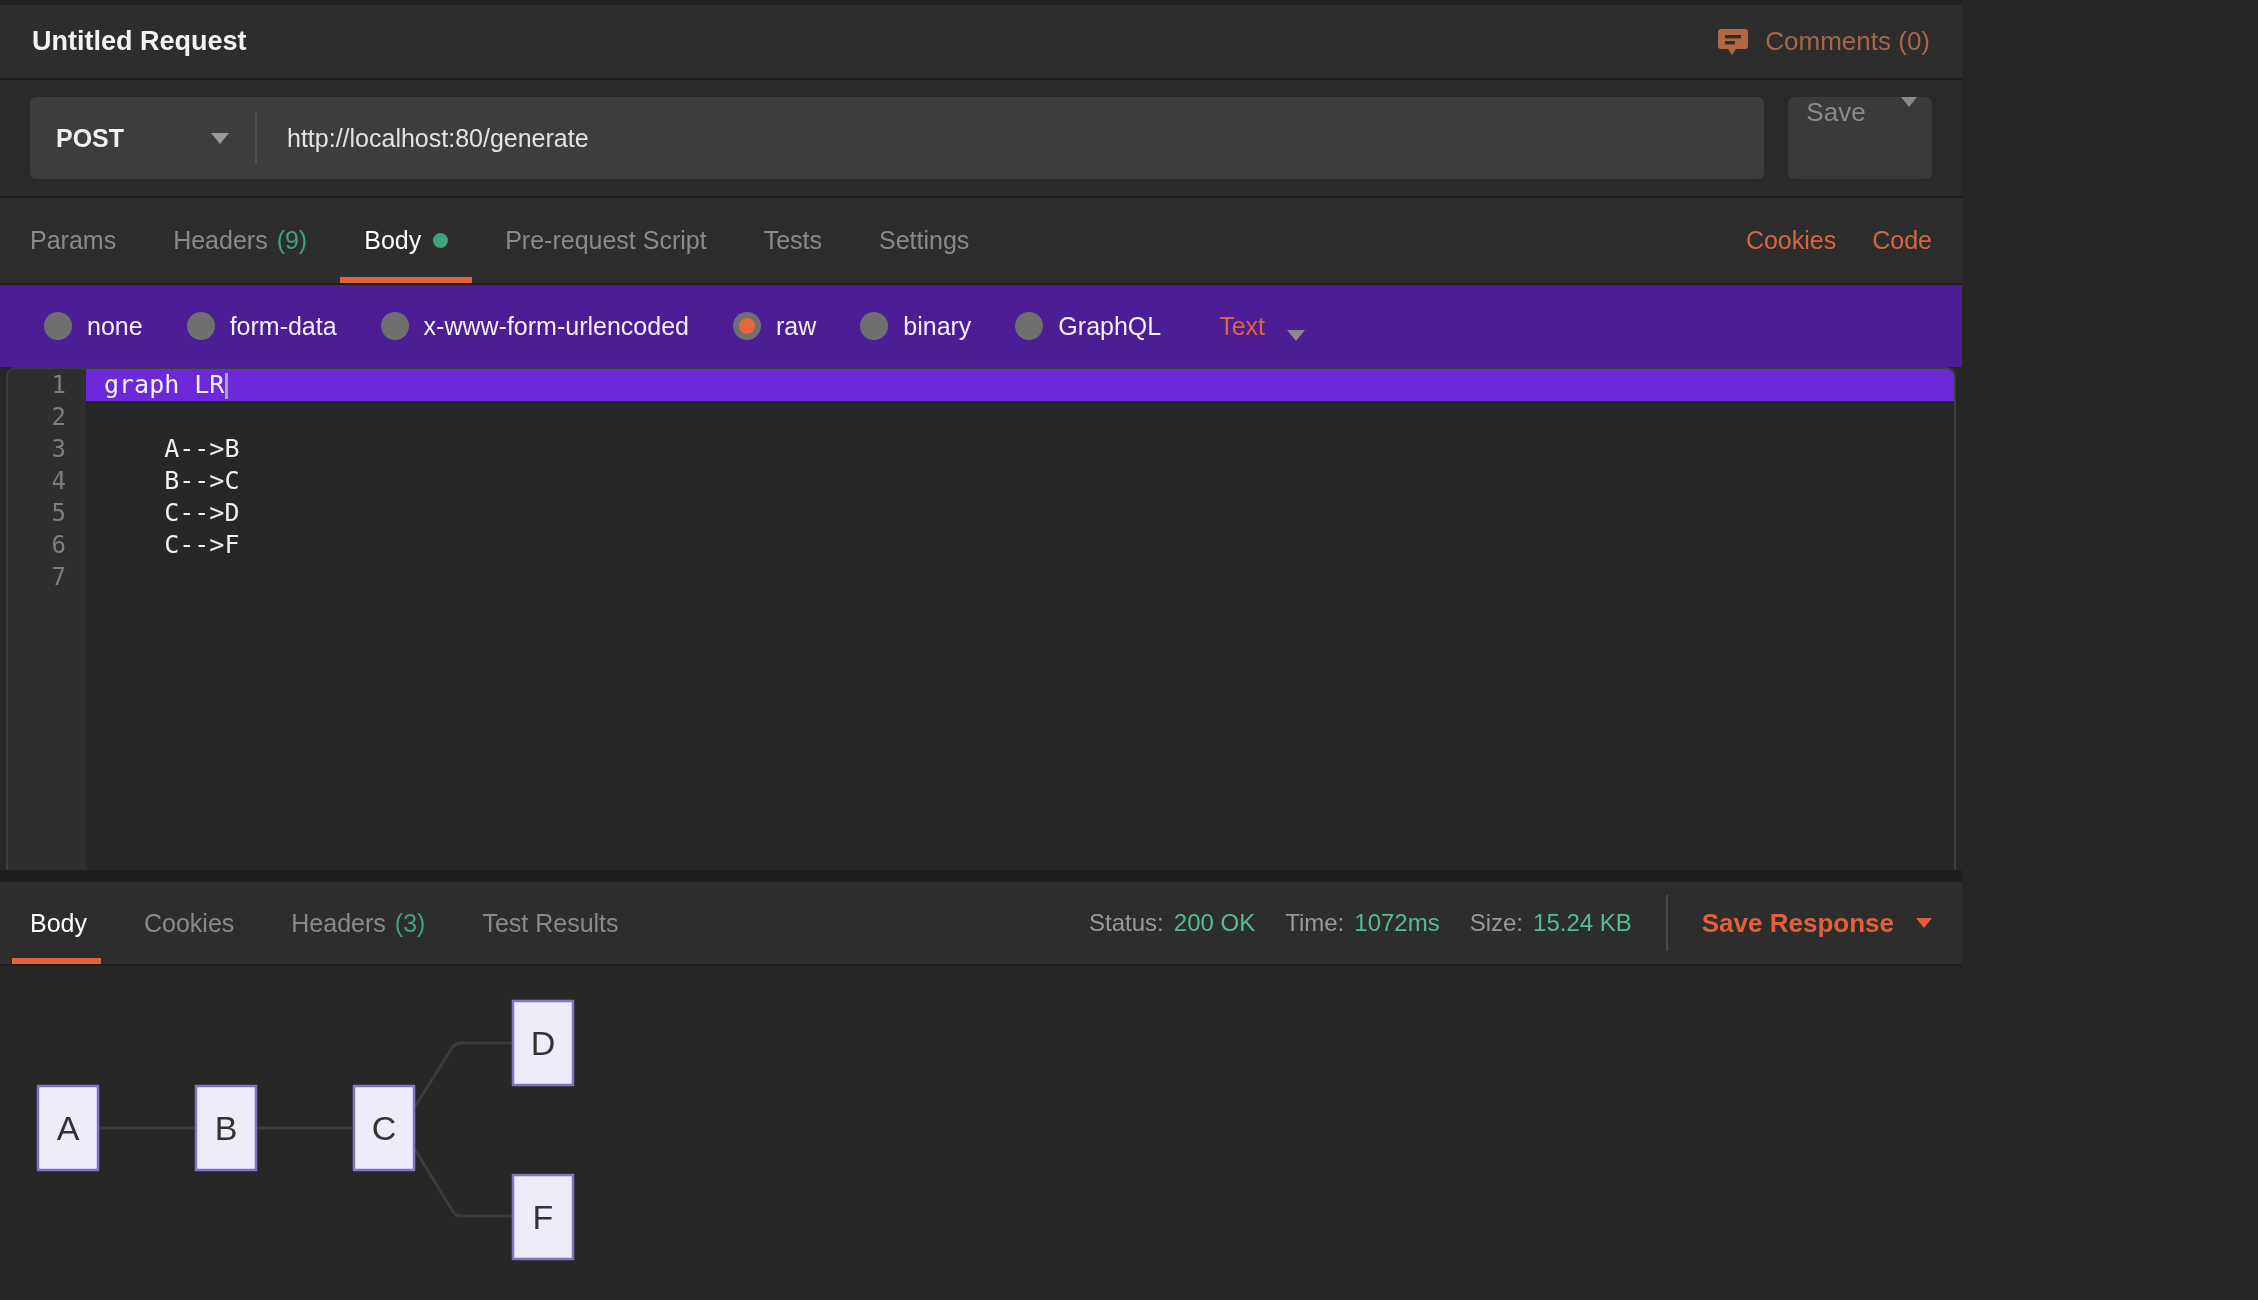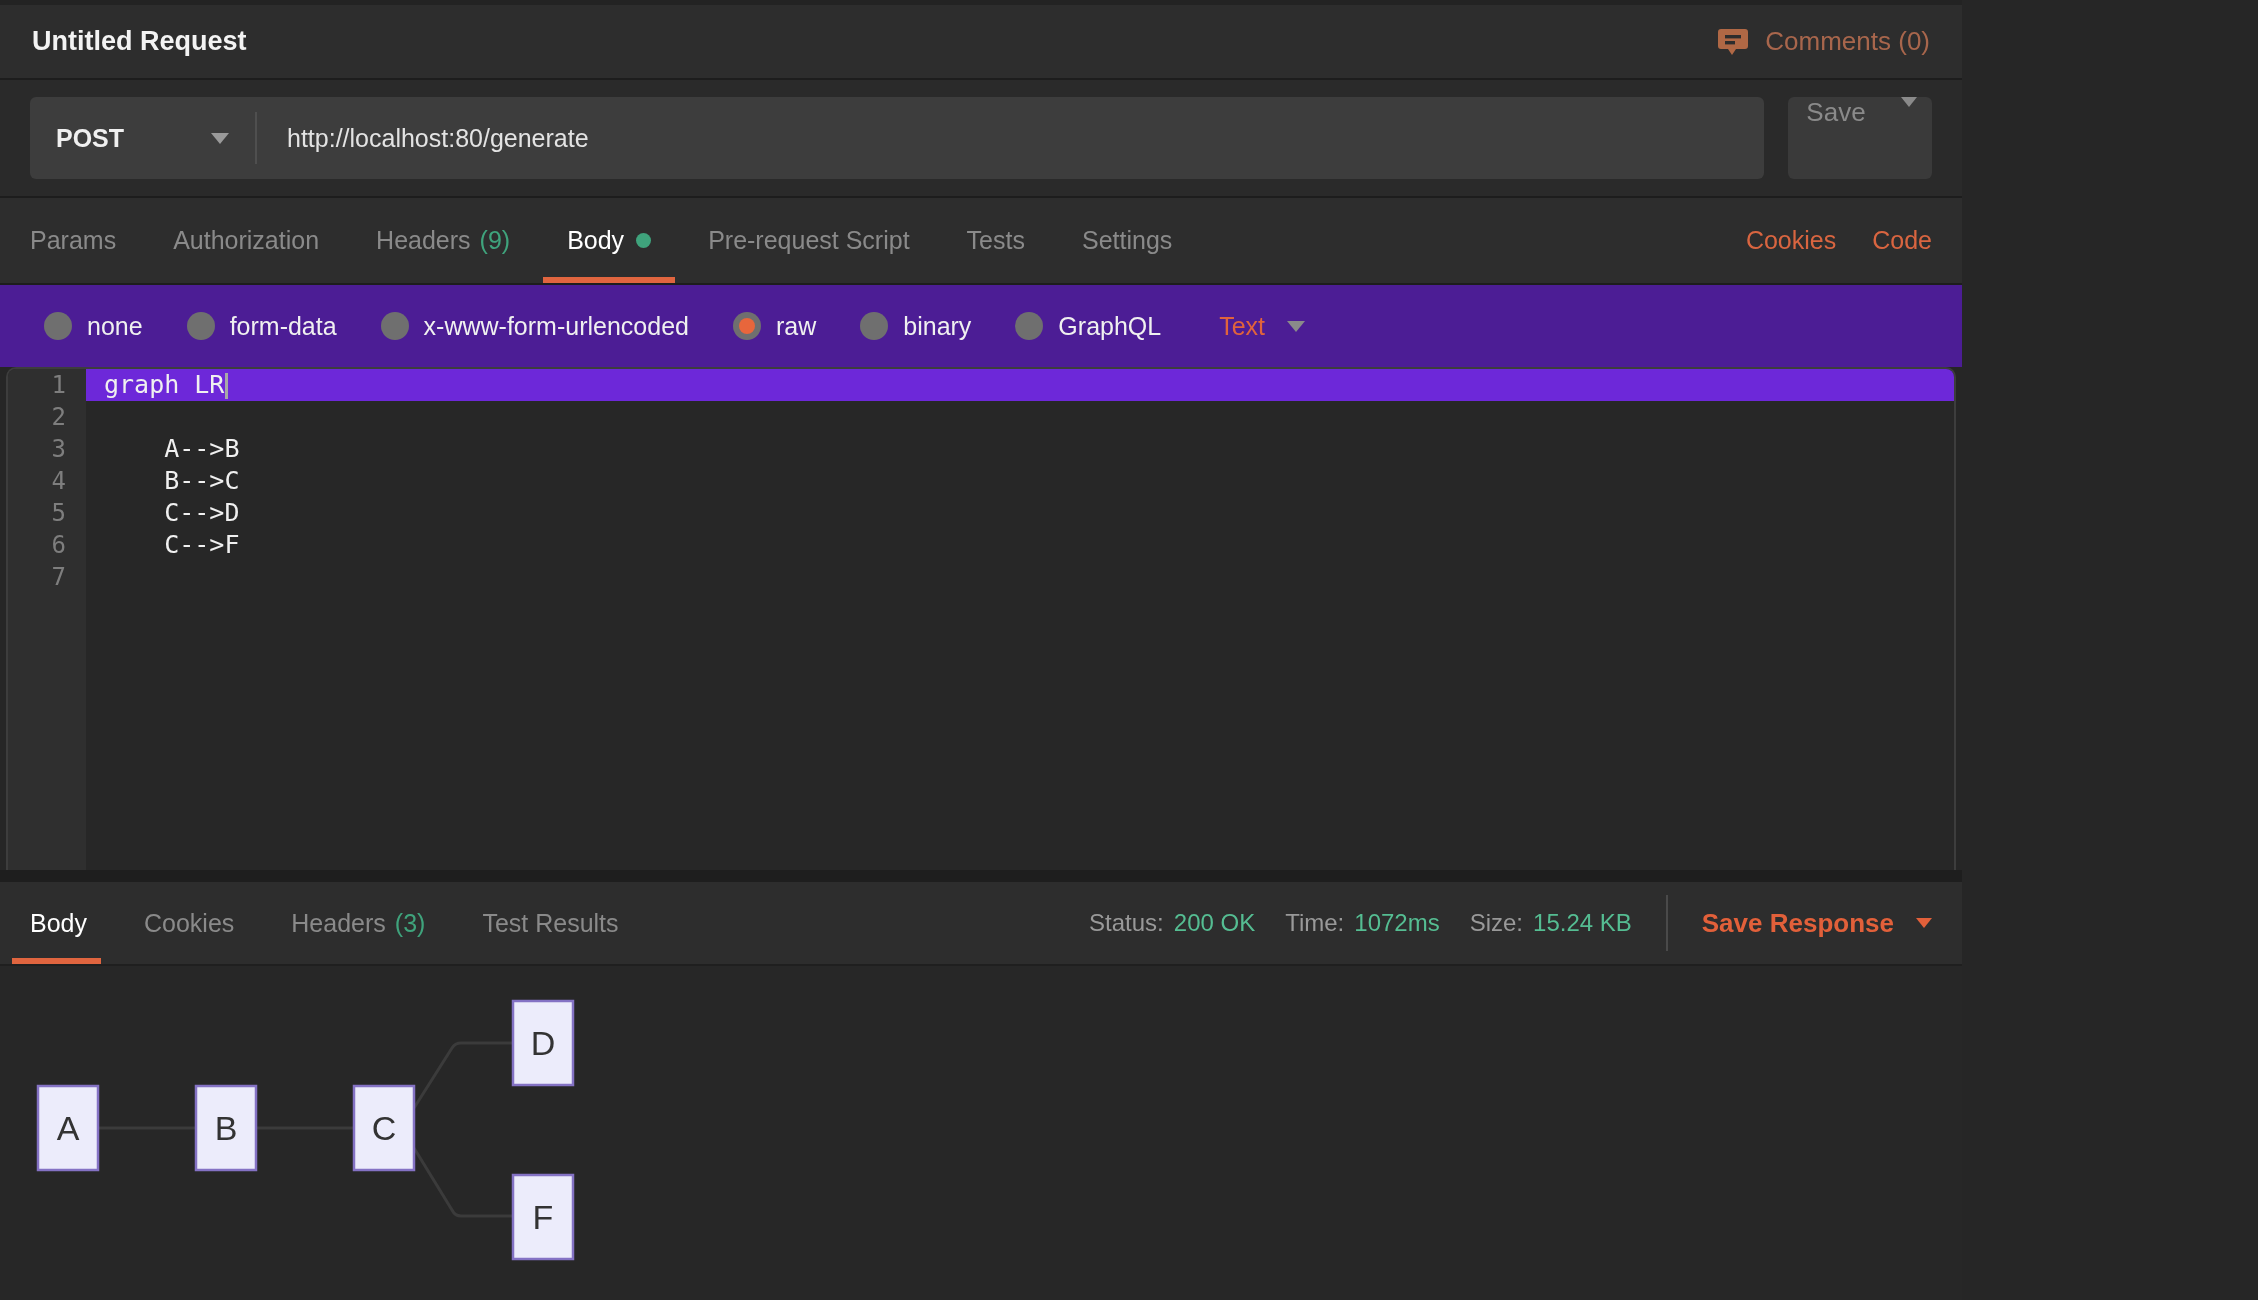--- a/index.html
+++ b/index.html
@@ -68,21 +68,21 @@
   .modes-row{
     height:82px;flex:0 0 auto;background:#4c1d95;
     display:flex;align-items:center;padding:0 44px;box-sizing:border-box;gap:44px;
     font-size:25px;color:#f0f0f0;
   }
   .mode{display:flex;align-items:center;gap:15px;cursor:pointer;white-space:nowrap;}
   .radio{width:28px;height:28px;border-radius:50%;background:#6f6f6f;position:relative;flex:0 0 auto;}
   .mode.selected .radio::after{
     content:"";position:absolute;left:6px;top:6px;width:16px;height:16px;border-radius:50%;background:#e8663c;
   }
-  .format-select{display:flex;align-items:center;gap:22px;margin-left:14px;cursor:pointer;}
+  .format-select{display:flex;align-items:flex-end;gap:22px;margin-left:14px;cursor:pointer;}
   .format-label{color:#e0633c;}
 
   
   .editor{
     flex:1 1 auto;min-height:0;background:#272727;margin:0 6px;
     border:2px solid #3d3d3d;border-bottom:none;border-radius:10px 10px 0 0;
     overflow:hidden;display:flex;
   }
   .gutter{width:78px;flex:0 0 auto;background:#2f2f2f;}
   .gutter .num{
@@ -147,24 +147,20 @@
       <div class="save-sep"></div>
       <div class="save-caret">
         <span class="caret small gray"></span>
       </div>
     </div>
   </div>
 
   <div class="tabs-row">
     <div class="tab">
       <span>Params</span>
-
-    </div>
-    <div class="tab">
-      <span>Authorization</span>
 
     </div>
     <div class="tab">
       <span>Headers</span>
       <span class="count">(9)</span>
 
     </div>
     <div class="tab active">
       <span>Body</span>
       <span class="dot"></span>

